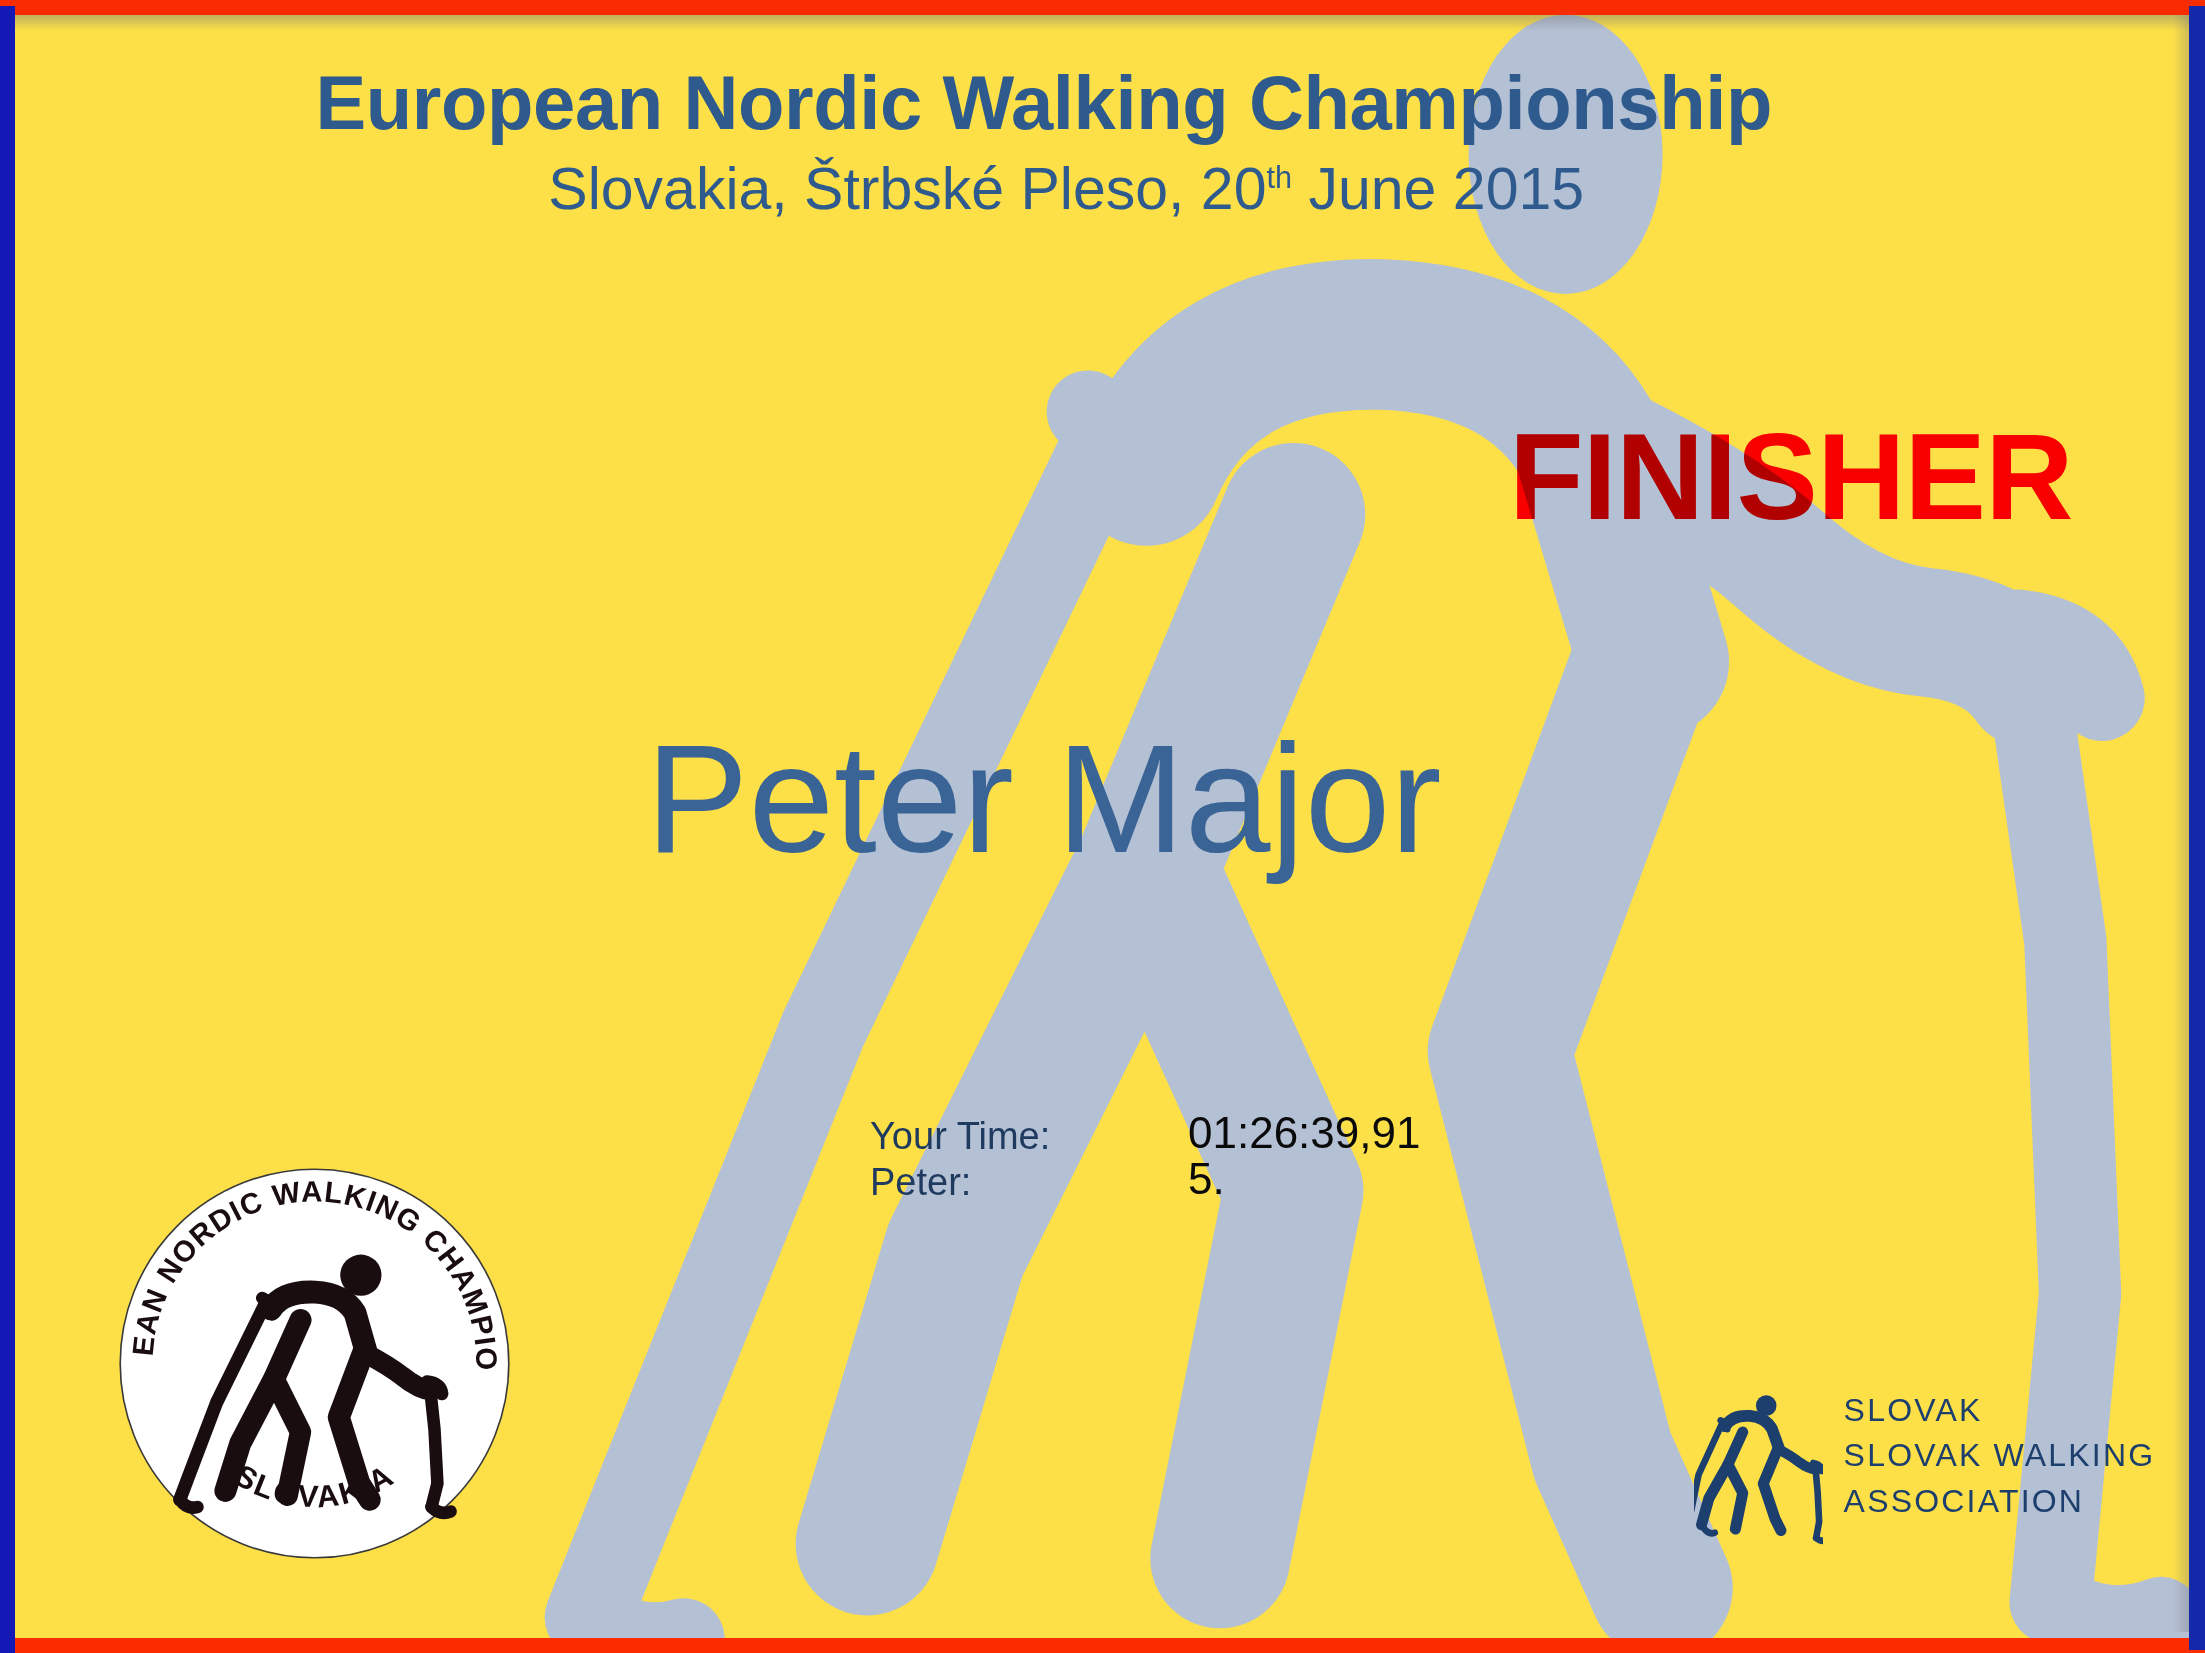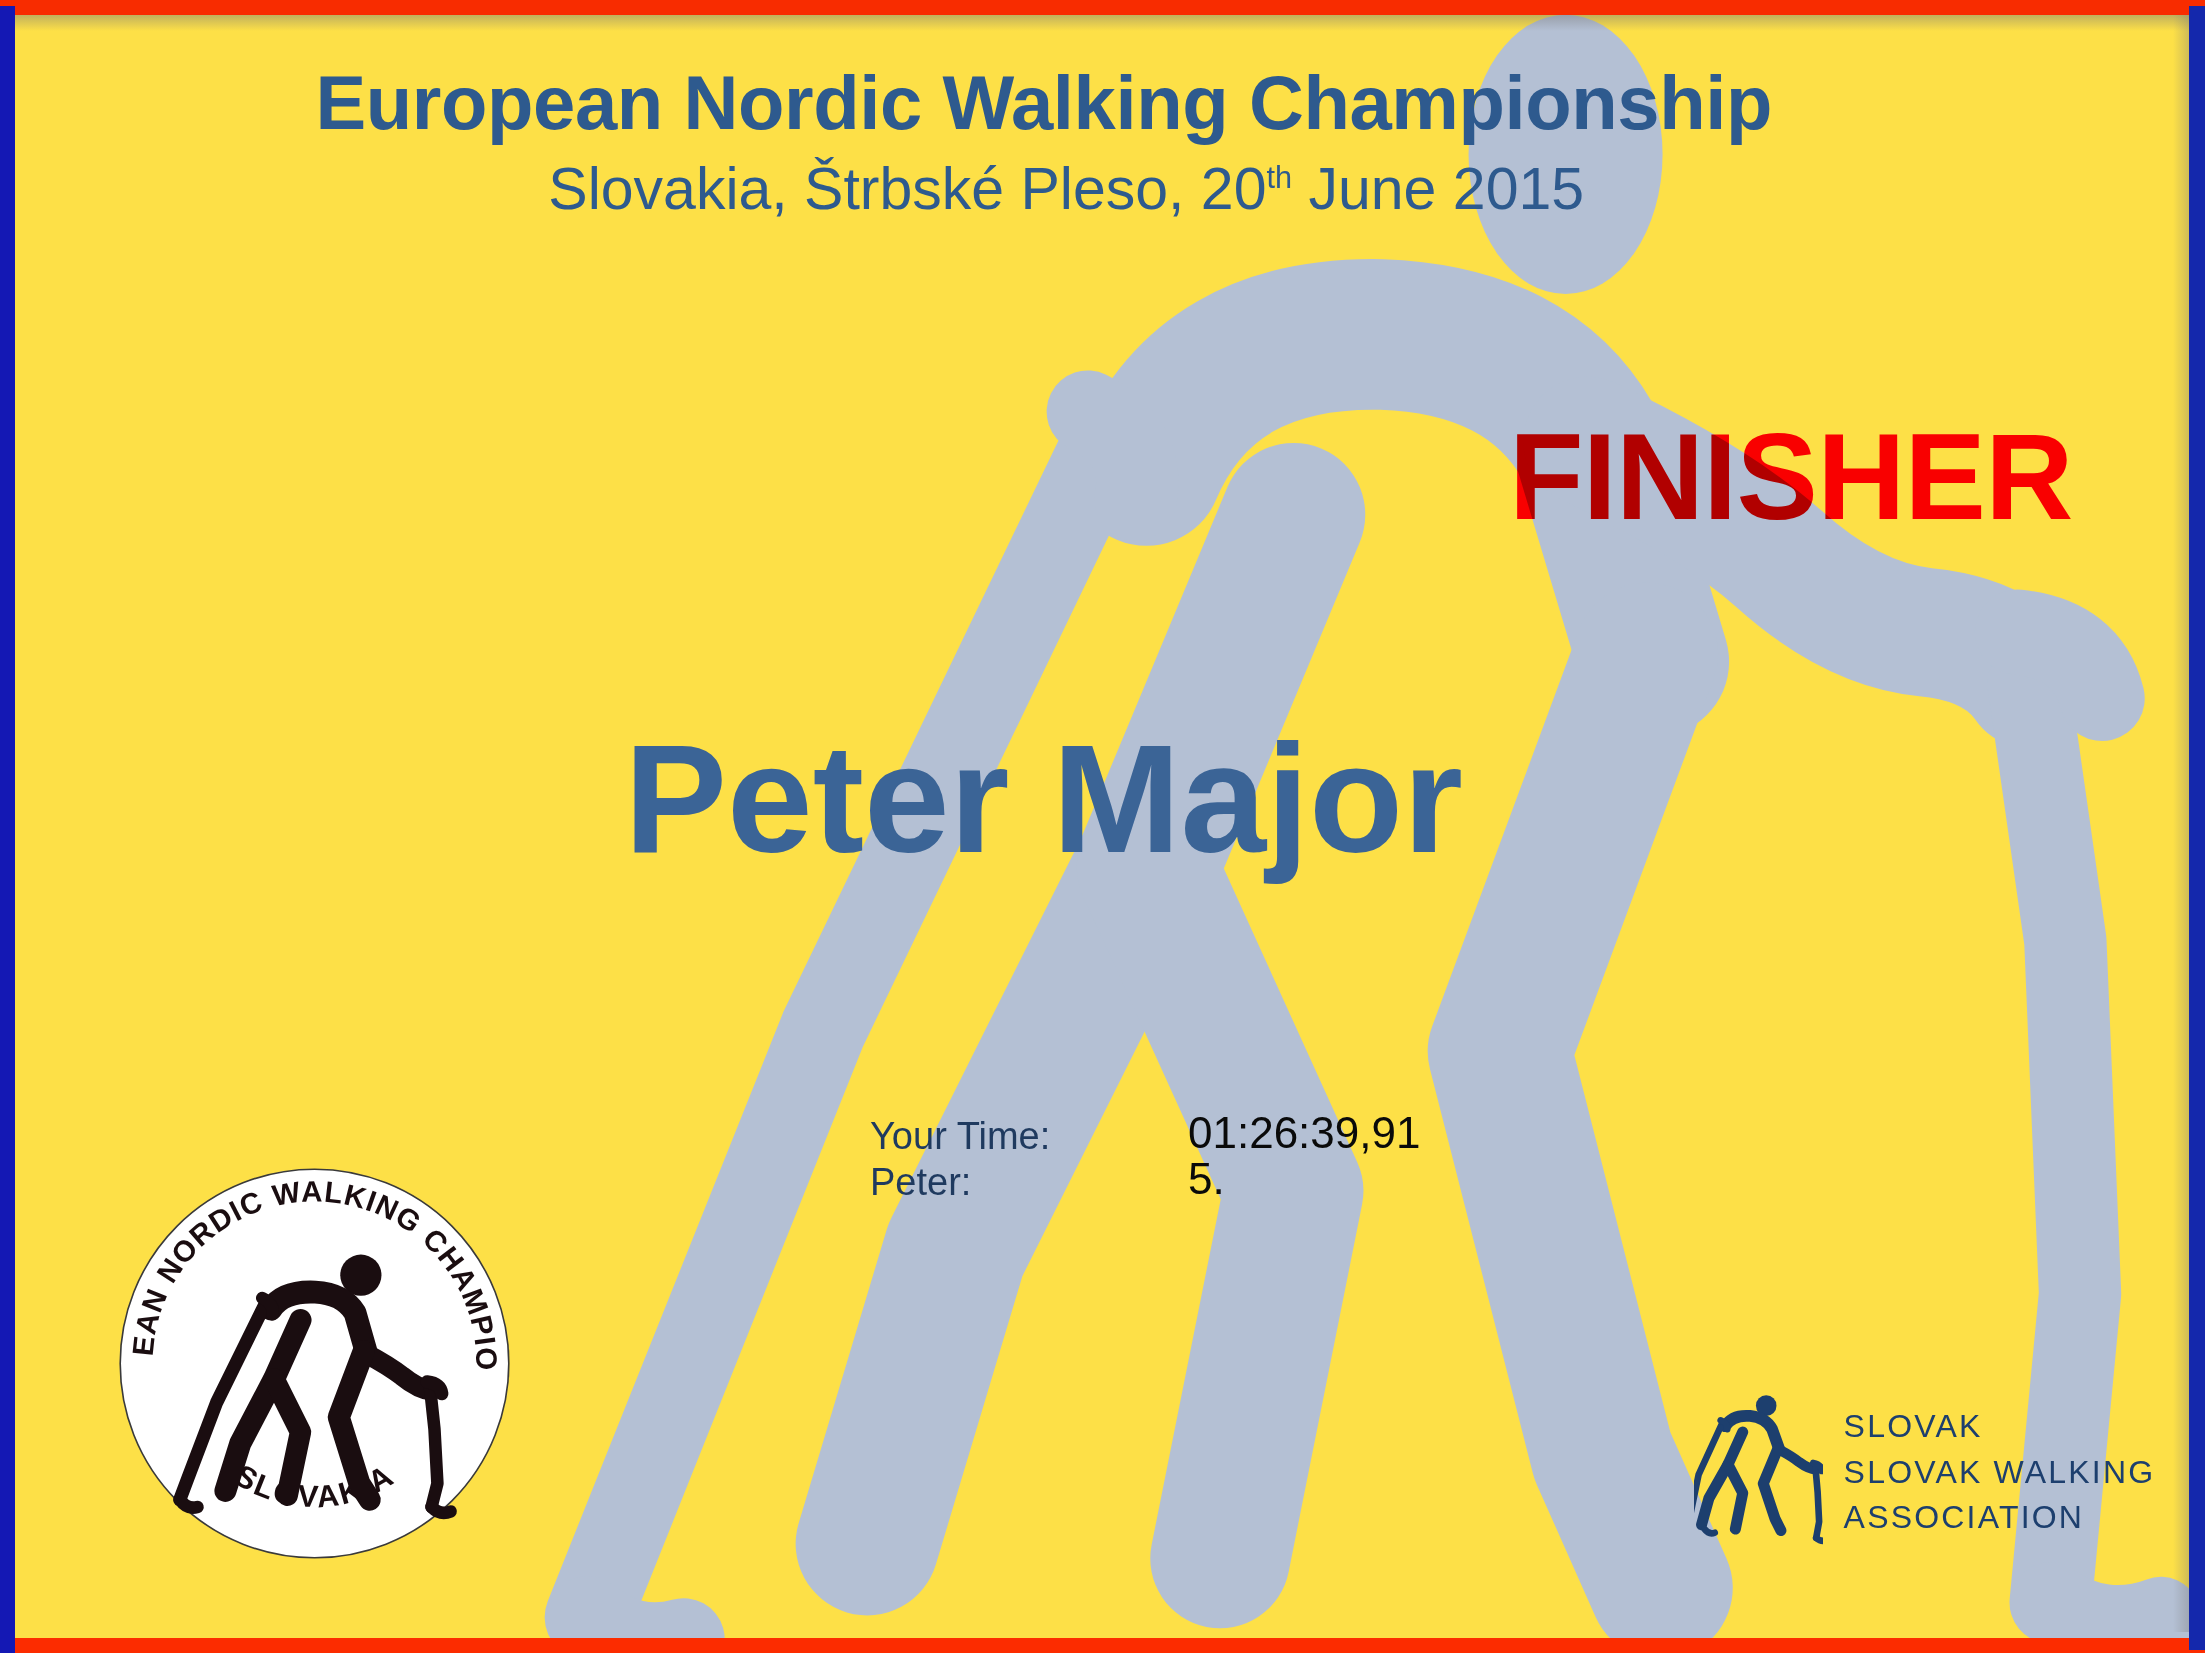--- a/index.html
+++ b/index.html
@@ -120,21 +120,21 @@
     mix-blend-mode: multiply;
     white-space: nowrap;
   }
 
   .athlete {
     position: absolute;
     left: 14.7px; top: 722px;
     width: 2058px;
     text-align: center;
     font-size: 154px;
-    font-weight: bold;
+    font-weight: normal;
     color: #3b6496;
     line-height: 1;
     z-index: 12;
     white-space: nowrap;
   }
 
   
   .results {
     position: absolute;
     left: 870px; top: 1112px;
@@ -165,21 +165,20 @@
     z-index: 15;
   }
 
   
   .snwa-logo {
     position: absolute;
     left: 1694px; top: 1388px;
     width: 412px; height: 169px;
     z-index: 15;
     display: flex;
-    align-items: center;
   }
   .snwa-mark { width: 129px; height: 169px; flex: 0 0 auto; }
   .snwa-text {
     margin-left: 20.6px;
     color: #1d3f6e;
     font-size: 32px;
     line-height: 1.42;
     letter-spacing: 2.2px;
     white-space: nowrap;
   }

